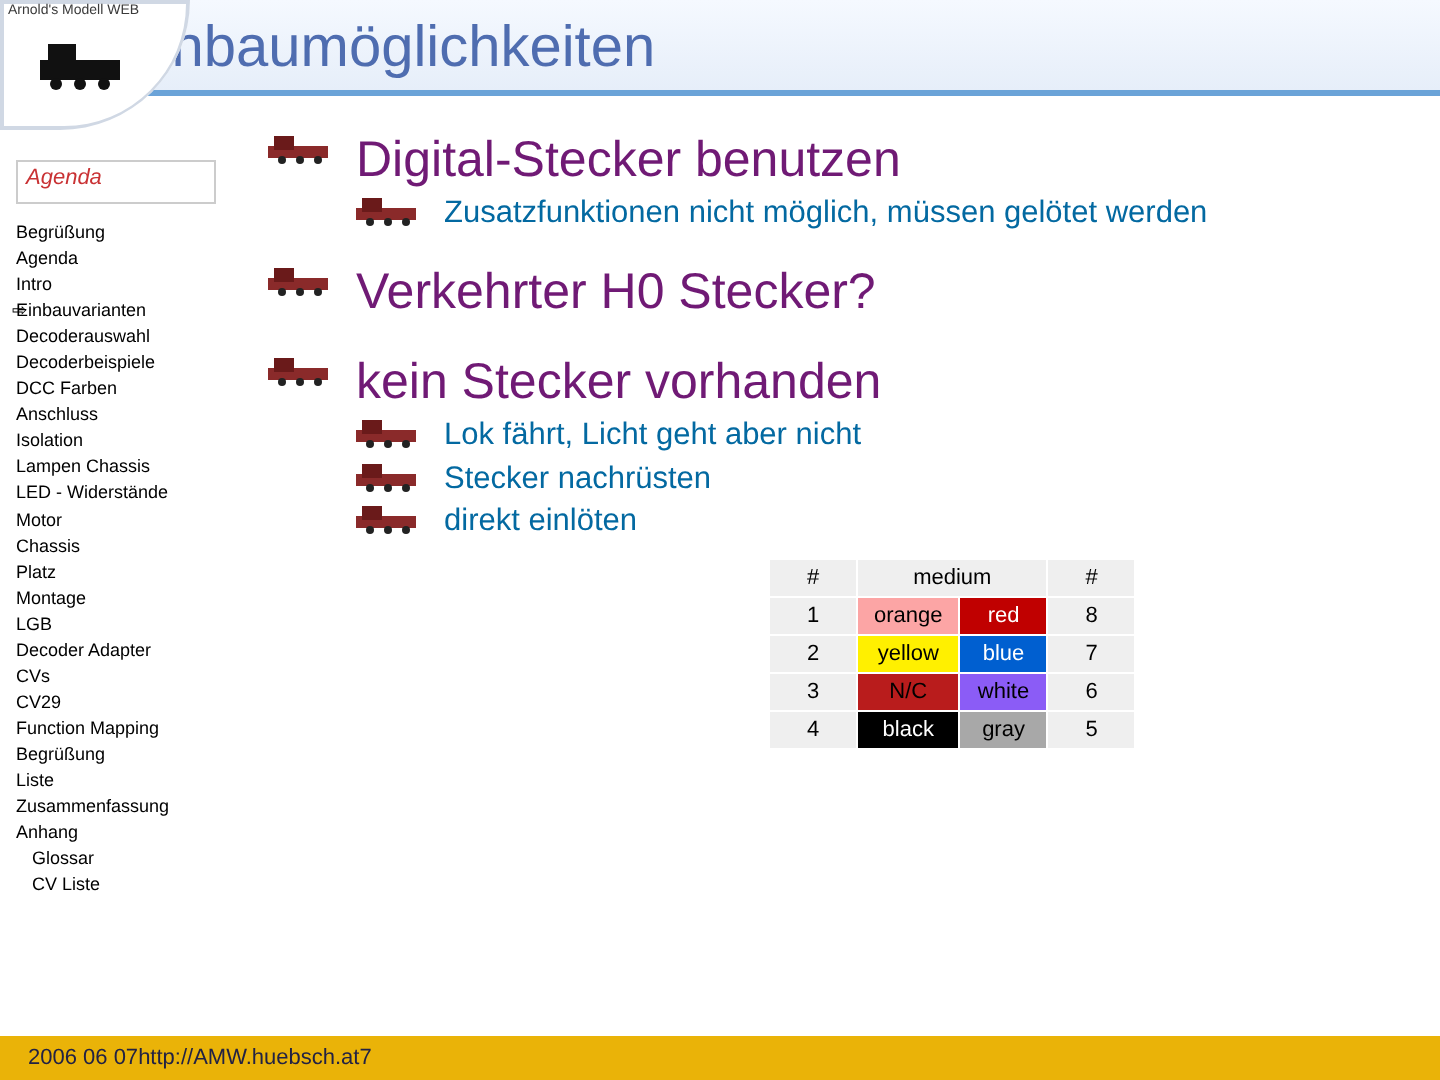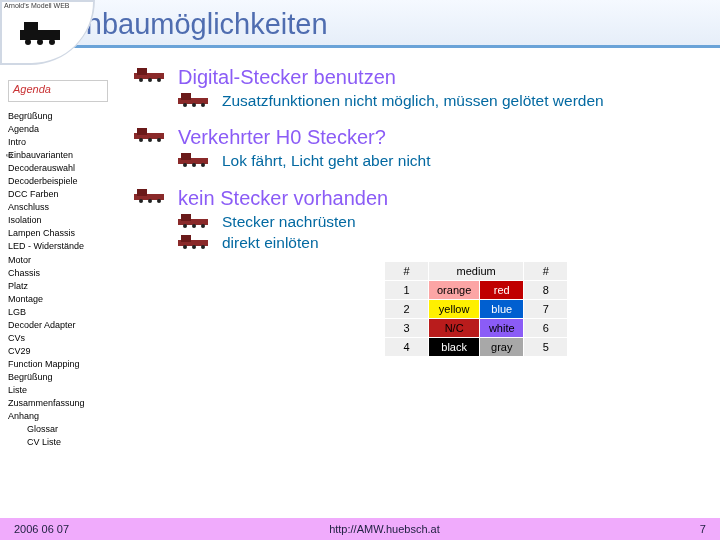--- a/index.html
+++ b/index.html
@@ -6,45 +6,45 @@
   body{margin:0;font-family:Arial,Helvetica,sans-serif;width:720px;height:540px;background:#fff;position:relative;overflow:hidden}
   .header{height:48px;position:relative;border-bottom:3px solid #6aa3d8;background:linear-gradient(#f5f9ff 0%,#e6eef9 100%)}
   .logo{position:absolute;left:0;top:0;width:95px;height:65px;background:#fff;border-radius:0 0 70px 0;z-index:2;box-shadow:0 0 0 2px #d0d8e4 inset;font-size:7px;color:#3a3a3a;padding:2px 0 0 4px;line-height:1}
   .train-logo{position:absolute;left:18px;top:18px;width:50px;height:28px}
   .title{margin:0;font-size:29px;color:#4f6db0;font-weight:400;line-height:48px;padding-left:60px}
   .body{position:absolute;left:0;right:0;top:60px;bottom:24px;display:flex}
   .sidebar{width:128px;padding:6px 4px 4px 8px}
   .agenda-img{width:100px;height:22px;background:#fff;border:1px solid #ccc;margin:14px 0 8px 0;font-size:11px;color:#c93234;padding:2px 4px;font-style:italic}
   .nav{font-size:9px;line-height:1.45;color:#000}
   .nav .item{display:block}
-  .nav .sub{margin-left:19px}
+  .nav .sub{margin-left:8px}
   .nav .current::before{content:"⇨ ";position:absolute;left:-2px}
   .nav .current{position:relative}
   .main{flex:1;padding:6px 20px 0 6px}
   .bullet{display:flex;align-items:flex-start;margin:2px 0}
   .bullet .icon{width:36px;height:16px;flex:0 0 36px;margin-right:8px;margin-top:2px}
   .loco{width:36px;height:14px}
-  .m0 .txt{font-size:20px;color:#8b5cf6}
+  .m0 .txt{font-size:25px;color:#701a75}
   .m1{margin-left:44px}
   .m1 .txt{font-size:15.5px;color:#0369a1;line-height:1.25}
   .main > .m0{margin-top:16px}
   .main > .m0:first-child{margin-top:0}
   .tablewrap{margin:8px 0 0 250px}
   table{border-collapse:collapse;font-size:11px}
   td,th{border:1px solid #fff;padding:3px 8px;text-align:center;min-width:44px;color:#000}
   .hdr{background:#efefef;color:#000;font-weight:400}
   .cell-orange{background:#fca5a5;color:#000}
   .cell-red{background:#c00000;color:#fff}
   .cell-yellow{background:#fff000;color:#000}
   .cell-blue{background:#005fd0;color:#fff}
   .cell-nc{background:#b91c1c}
   .cell-white{background:#8b5cf6}
   .cell-black{background:#000;color:#fff}
   .cell-gray{background:#a8a8a8}
-  .footer{position:absolute;bottom:0;left:0;right:0;height:22px;background:#f0abfc;display:flex;align-items:center;justify-content:space-between;font-size:11px;color:#224;padding:0 14px}
+  .footer{position:absolute;bottom:0;left:0;right:0;height:22px;background:#eab308;display:flex;align-items:center;font-size:11px;color:#224;padding:0 14px}
   .footer a{color:#224;text-decoration:none}
 </style>
 </head>
 <body>
 
 <div class="header">
   <div class="logo">
     <span>Arnold's Modell WEB</span>
     <svg class="train-logo" viewBox="0 0 50 28">
       <rect x="2" y="12" width="40" height="10" fill="#111"></rect>
@@ -115,40 +115,40 @@
     <div class="bullet m0">
         <span class="icon"><svg class="loco" viewBox="0 0 36 14">
             <rect x="0" y="5" width="30" height="6" fill="#8a2a2a"></rect>
             <rect x="3" y="0" width="10" height="7" fill="#6a1a1a"></rect>
             <circle cx="7" cy="12" r="2" fill="#222"></circle>
             <circle cx="16" cy="12" r="2" fill="#222"></circle>
             <circle cx="25" cy="12" r="2" fill="#222"></circle>
           </svg></span>
         <span class="txt">Verkehrter H0 Stecker?</span>
       </div>
+    <div class="bullet m0">
+        <span class="icon"><svg class="loco" viewBox="0 0 36 14">
+            <rect x="0" y="5" width="30" height="6" fill="#8a2a2a"></rect>
+            <rect x="3" y="0" width="10" height="7" fill="#6a1a1a"></rect>
+            <circle cx="7" cy="12" r="2" fill="#222"></circle>
+            <circle cx="16" cy="12" r="2" fill="#222"></circle>
+            <circle cx="25" cy="12" r="2" fill="#222"></circle>
+          </svg></span>
+        <span class="txt">kein Stecker vorhanden</span>
+      </div>
+
     <div class="bullet m1">
         <span class="icon"><svg class="loco" viewBox="0 0 36 14">
             <rect x="0" y="5" width="30" height="6" fill="#8a2a2a"></rect>
             <rect x="3" y="0" width="10" height="7" fill="#6a1a1a"></rect>
             <circle cx="7" cy="12" r="2" fill="#222"></circle>
             <circle cx="16" cy="12" r="2" fill="#222"></circle>
             <circle cx="25" cy="12" r="2" fill="#222"></circle>
           </svg></span>
         <span class="txt">Lok fährt, Licht geht aber nicht</span>
-      </div>
-
-    <div class="bullet m0">
-        <span class="icon"><svg class="loco" viewBox="0 0 36 14">
-            <rect x="0" y="5" width="30" height="6" fill="#8a2a2a"></rect>
-            <rect x="3" y="0" width="10" height="7" fill="#6a1a1a"></rect>
-            <circle cx="7" cy="12" r="2" fill="#222"></circle>
-            <circle cx="16" cy="12" r="2" fill="#222"></circle>
-            <circle cx="25" cy="12" r="2" fill="#222"></circle>
-          </svg></span>
-        <span class="txt">kein Stecker vorhanden</span>
       </div>
     <div class="bullet m1">
         <span class="icon"><svg class="loco" viewBox="0 0 36 14">
             <rect x="0" y="5" width="30" height="6" fill="#8a2a2a"></rect>
             <rect x="3" y="0" width="10" height="7" fill="#6a1a1a"></rect>
             <circle cx="7" cy="12" r="2" fill="#222"></circle>
             <circle cx="16" cy="12" r="2" fill="#222"></circle>
             <circle cx="25" cy="12" r="2" fill="#222"></circle>
           </svg></span>
         <span class="txt">Stecker nachrüsten</span>

